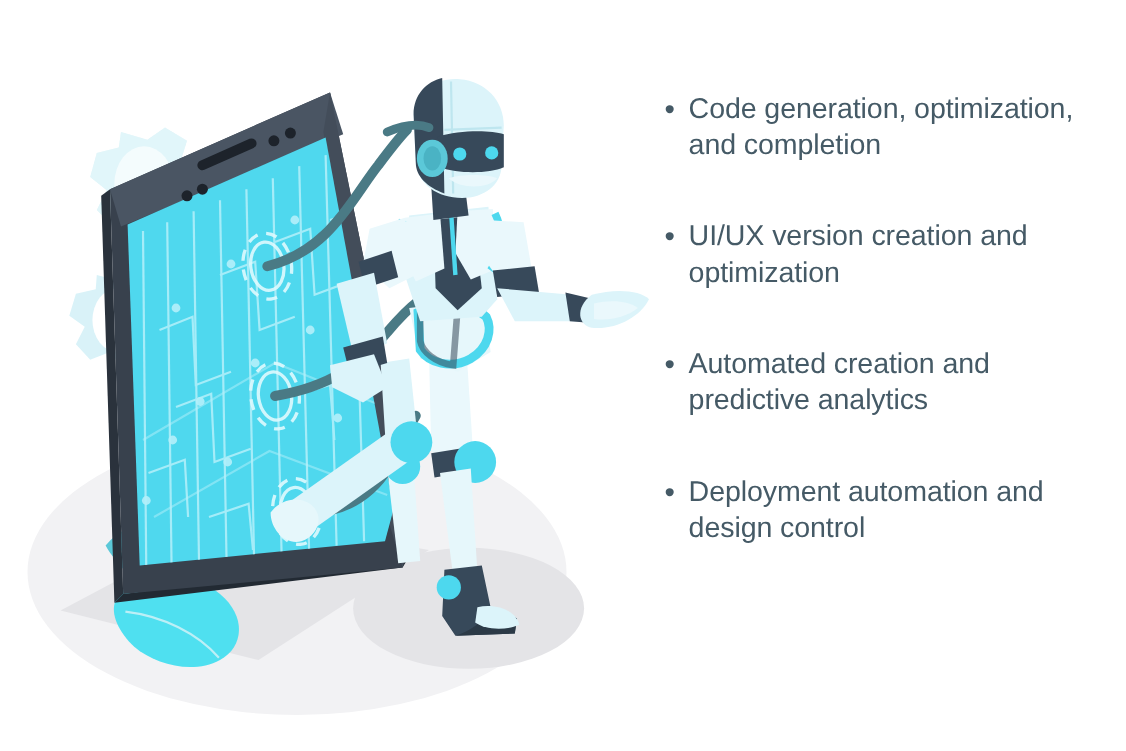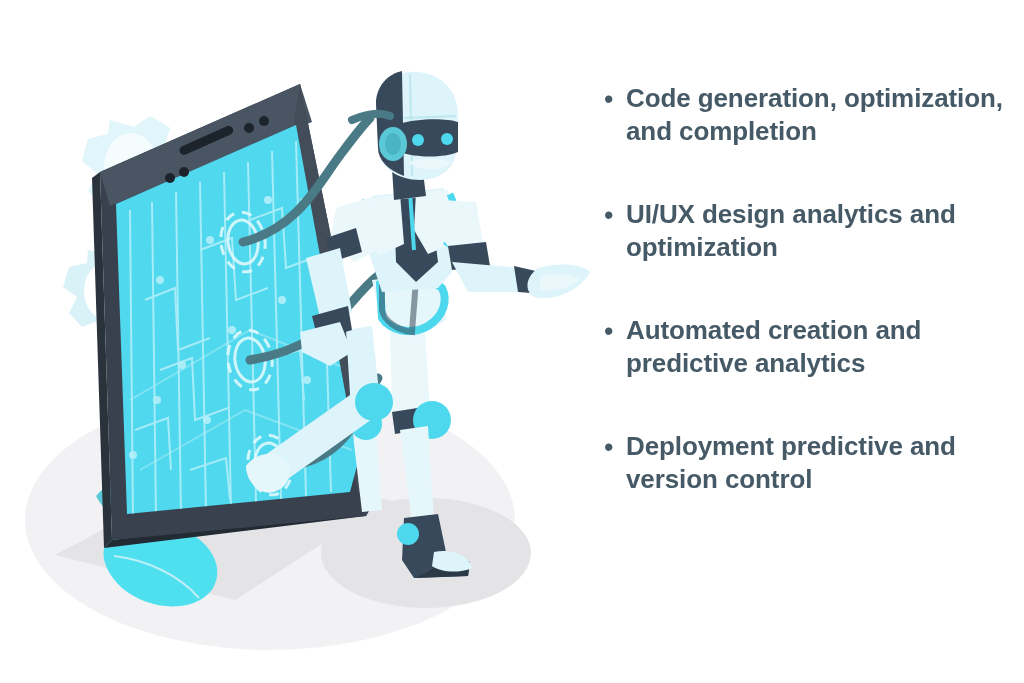--- a/index.html
+++ b/index.html
@@ -49,21 +49,21 @@
     font-size: 27px;
     line-height: 33px;
     color: #455A66;
     text-align: left;
     padding-top: 1px;
   }
   .bullet-text {
     flex: 1 1 auto;
     font-size: 26px;
     line-height: 33px;
-    font-weight: bold;
+    font-weight: normal;
     color: #455A66;
     letter-spacing: -0.1px;
   }
 </style>
 </head>
 <body>
 
 <div id="stage">
 
   <div id="illustration">
@@ -251,28 +251,28 @@
 
   <div id="bullet-list">
 
     <div class="bullet-item">
       <span class="bullet-dot">•</span>
       <span class="bullet-text">Code generation, optimization, and completion</span>
     </div>
 
     <div class="bullet-item">
       <span class="bullet-dot">•</span>
-      <span class="bullet-text">UI/UX design analytics and optimization</span>
+      <span class="bullet-text">UI/UX version creation and optimization</span>
     </div>
 
     <div class="bullet-item">
       <span class="bullet-dot">•</span>
       <span class="bullet-text">Automated creation and predictive analytics</span>
     </div>
 
     <div class="bullet-item">
       <span class="bullet-dot">•</span>
-      <span class="bullet-text">Deployment predictive and version control</span>
+      <span class="bullet-text">Deployment automation and design control</span>
     </div>
 
   </div>
 
 </div>
 
 </body></html>

